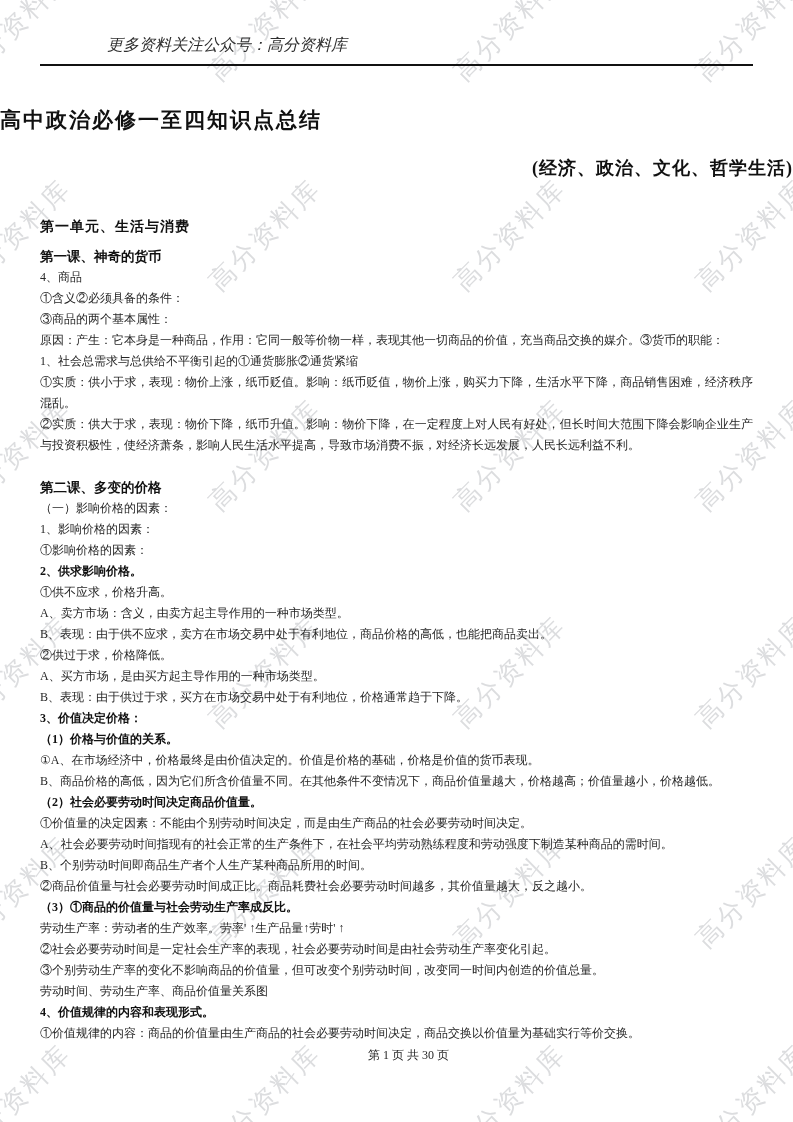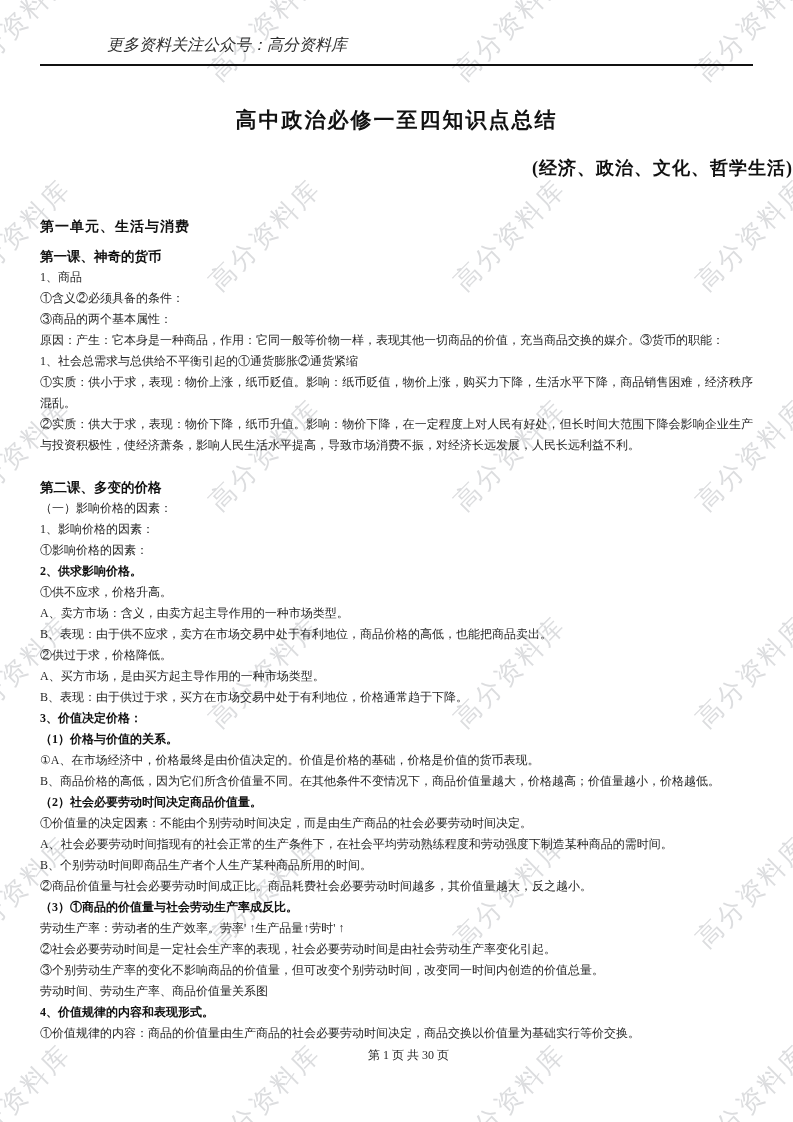--- a/index.html
+++ b/index.html
@@ -44,21 +44,21 @@
     color: #2e2e2e;
     font-style: italic;
   }
   .header-rule {
     border: none;
     border-top: 2px solid #111111;
     margin: 8px 40px 0 40px;
   }
   .doc-title {
     margin-top: 40px;
-    text-align: center;
+    text-align: left;
     font-size: 21px;
     line-height: 29px;
     font-weight: bold;
     letter-spacing: 2px;
     color: #111111;
   }
   .doc-subtitle {
     margin-top: 20px;
     text-align: right;
     font-size: 18px;
@@ -144,21 +144,21 @@
     <hr class="header-rule">
 
     <div class="doc-title">高中政治必修一至四知识点总结</div>
 
     <div class="doc-subtitle">(经济、政治、文化、哲学生活)</div>
 
     <div class="unit-heading">第一单元、生活与消费</div>
 
     <div class="content">
         <div class="line course">第一课、神奇的货币</div>
-        <div class="line regular">1、商品</div>
+        <div class="line regular">4、商品</div>
         <div class="line regular">①含义②必须具备的条件：</div>
         <div class="line regular">③商品的两个基本属性：</div>
         <div class="line regular">原因：产生：它本身是一种商品，作用：它同一般等价物一样，表现其他一切商品的价值，充当商品交换的媒介。③货币的职能：</div>
         <div class="line regular">1、社会总需求与总供给不平衡引起的①通货膨胀②通货紧缩</div>
         <div class="line regular">①实质：供小于求，表现：物价上涨，纸币贬值。影响：纸币贬值，物价上涨，购买力下降，生活水平下降，商品销售困难，经济秩序混乱。</div>
         <div class="line regular">②实质：供大于求，表现：物价下降，纸币升值。影响：物价下降，在一定程度上对人民有好处，但长时间大范围下降会影响企业生产与投资积极性，使经济萧条，影响人民生活水平提高，导致市场消费不振，对经济长远发展，人民长远利益不利。</div>
         <div class="line blank"></div>
         <div class="line course">第二课、多变的价格</div>
         <div class="line regular">（一）影响价格的因素：</div>
         <div class="line regular">1、影响价格的因素：</div>

